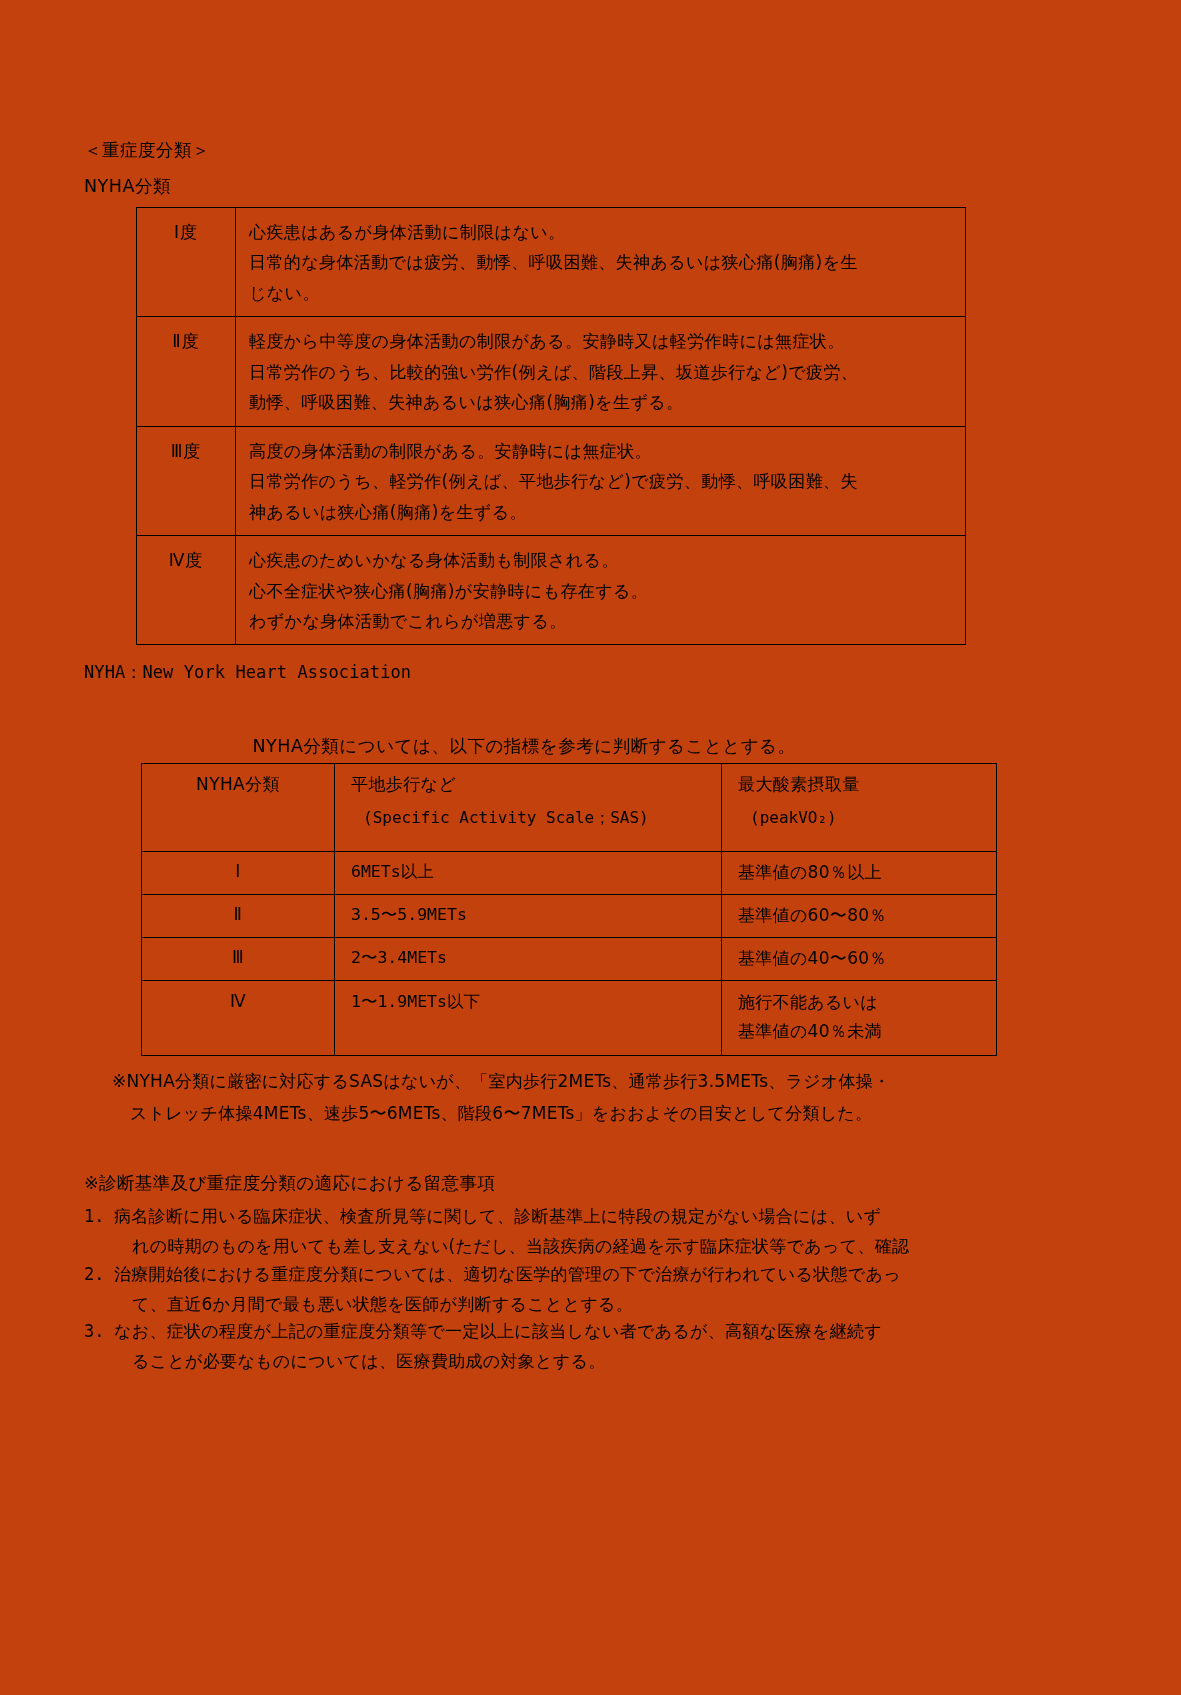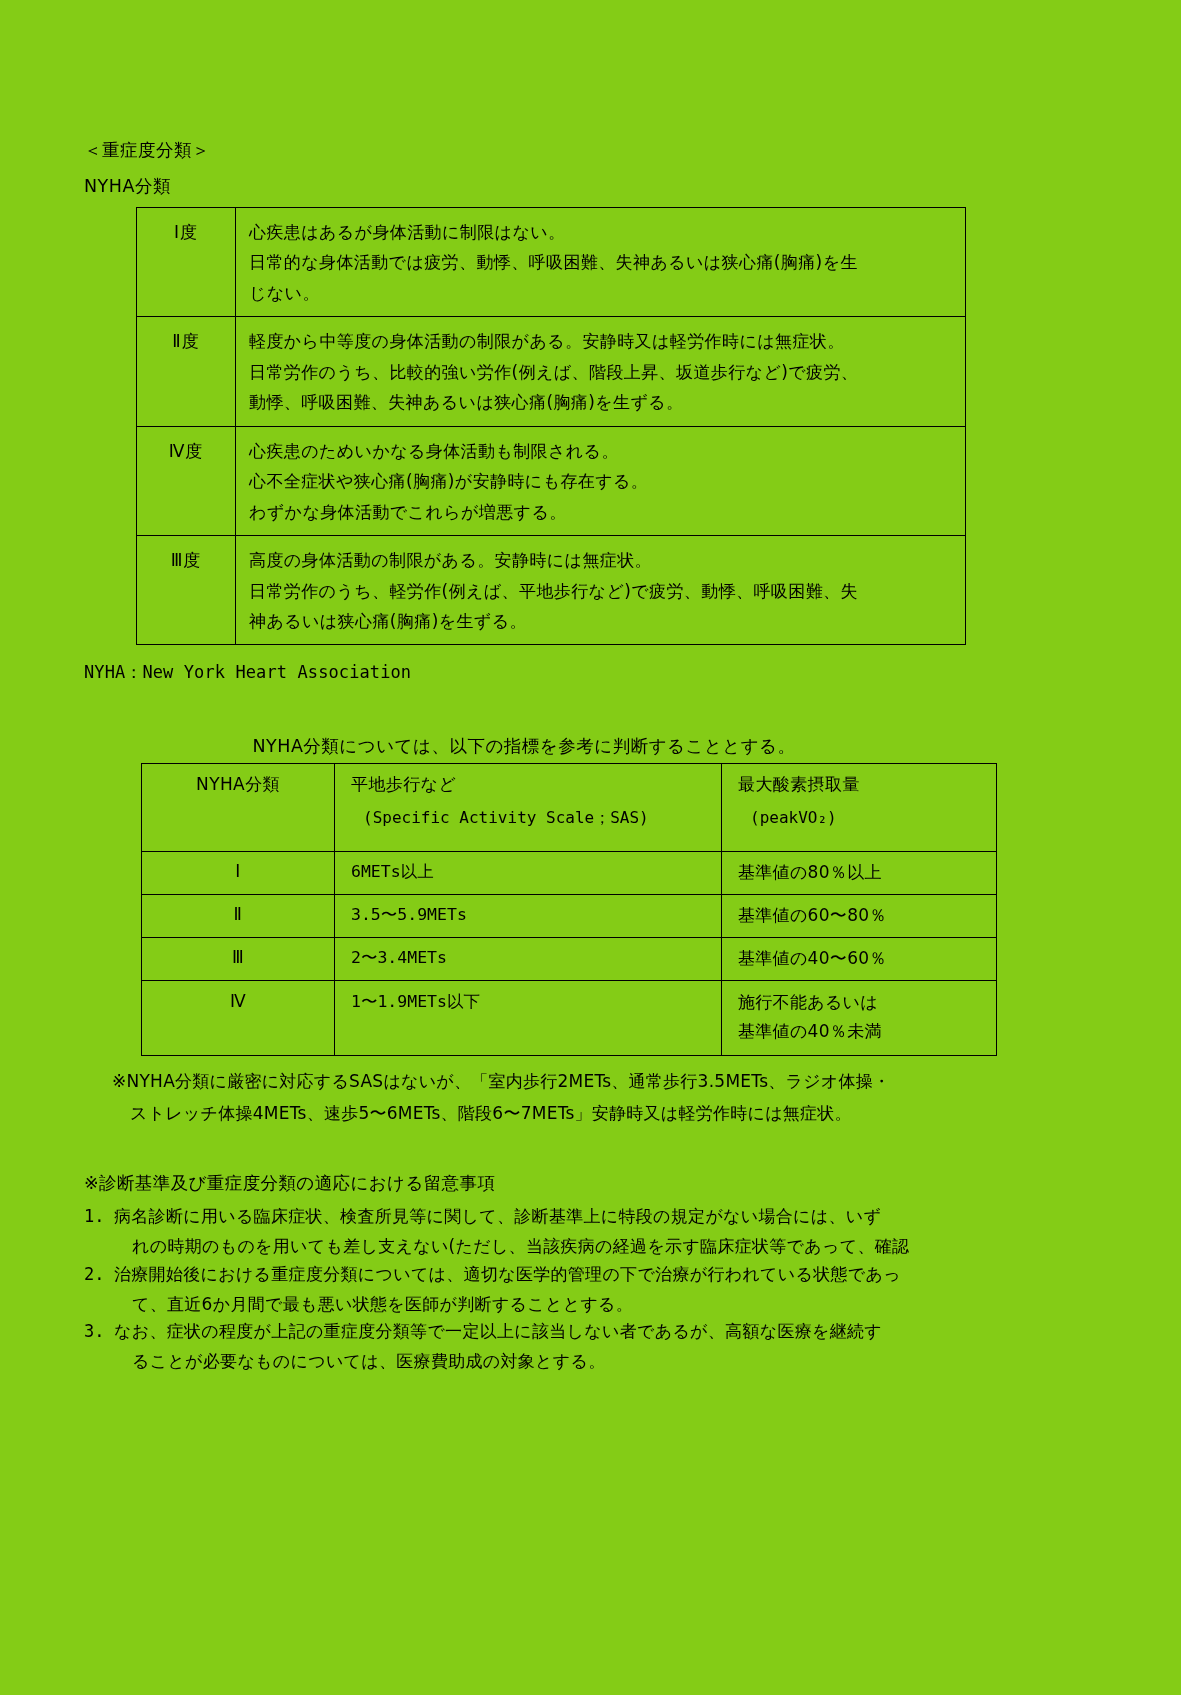--- a/index.html
+++ b/index.html
@@ -10,21 +10,21 @@
   }
   body {
     font-family: "Liberation Serif", "DejaVu Serif", serif;
     color: #000000;
   }
   .page {
     position: relative;
     width: 1181px;
     height: 1695px;
     margin: 0 auto;
-    background: #84cc16;
+    background: #c2410c;
     box-sizing: border-box;
     overflow: hidden;
   }
   .content {
     position: absolute;
     left: 84px;
     top: 138px;
     width: 880px;
   }
 
@@ -212,35 +212,35 @@
         </tr>
         <tr>
           <td class="deg">Ⅱ度</td>
           <td class="desc">
             <p>軽度から中等度の身体活動の制限がある。安静時又は軽労作時には無症状。</p>
             <p>日常労作のうち、比較的強い労作(例えば、階段上昇、坂道歩行など)で疲労、</p>
             <p>動悸、呼吸困難、失神あるいは狭心痛(胸痛)を生ずる。</p>
           </td>
         </tr>
         <tr>
+          <td class="deg">Ⅲ度</td>
+          <td class="desc">
+            <p>高度の身体活動の制限がある。安静時には無症状。</p>
+            <p>日常労作のうち、軽労作(例えば、平地歩行など)で疲労、動悸、呼吸困難、失</p>
+            <p>神あるいは狭心痛(胸痛)を生ずる。</p>
+          </td>
+        </tr>
+        <tr>
           <td class="deg">Ⅳ度</td>
           <td class="desc">
             <p>心疾患のためいかなる身体活動も制限される。</p>
             <p>心不全症状や狭心痛(胸痛)が安静時にも存在する。</p>
             <p>わずかな身体活動でこれらが増悪する。</p>
           </td>
         </tr>
-        <tr>
-          <td class="deg">Ⅲ度</td>
-          <td class="desc">
-            <p>高度の身体活動の制限がある。安静時には無症状。</p>
-            <p>日常労作のうち、軽労作(例えば、平地歩行など)で疲労、動悸、呼吸困難、失</p>
-            <p>神あるいは狭心痛(胸痛)を生ずる。</p>
-          </td>
-        </tr>
       </tbody>
     </table>
 
     <p class="attribution">NYHA：New York Heart Association</p>
 
     <p class="lead-second">NYHA分類については、以下の指標を参考に判断することとする。</p>
 
     <table class="sas">
       <tbody>
         <tr>
@@ -303,21 +303,21 @@
           <td class="c3 tall">
             <p class="vo">施行不能あるいは</p>
             <p class="vo">基準値の40％未満</p>
           </td>
         </tr>
       </tbody>
     </table>
 
     <div class="note-sas">
       <p class="l1">※NYHA分類に厳密に対応するSASはないが、「室内歩行2METs、通常歩行3.5METs、ラジオ体操・</p>
-      <p class="l2">ストレッチ体操4METs、速歩5〜6METs、階段6〜7METs」安静時又は軽労作時には無症状。</p>
+      <p class="l2">ストレッチ体操4METs、速歩5〜6METs、階段6〜7METs」をおおよその目安として分類した。</p>
     </div>
 
     <p class="notice-title">※診断基準及び重症度分類の適応における留意事項</p>
 
     <ol class="notice">
       <li>
         <span class="num">1.</span>
         <span class="body">
           <p>病名診断に用いる臨床症状、検査所見等に関して、診断基準上に特段の規定がない場合には、いず</p>
           <p class="cont">れの時期のものを用いても差し支えない(ただし、当該疾病の経過を示す臨床症状等であって、確認</p>

